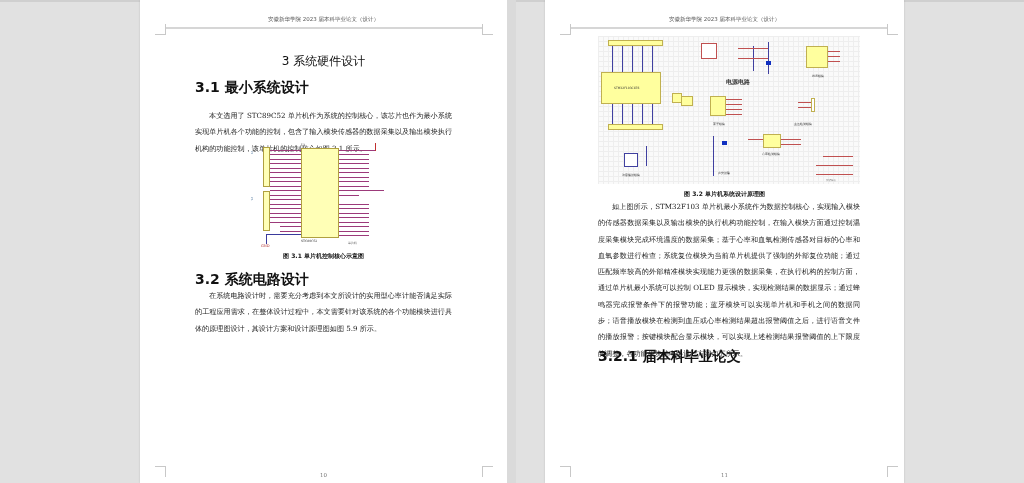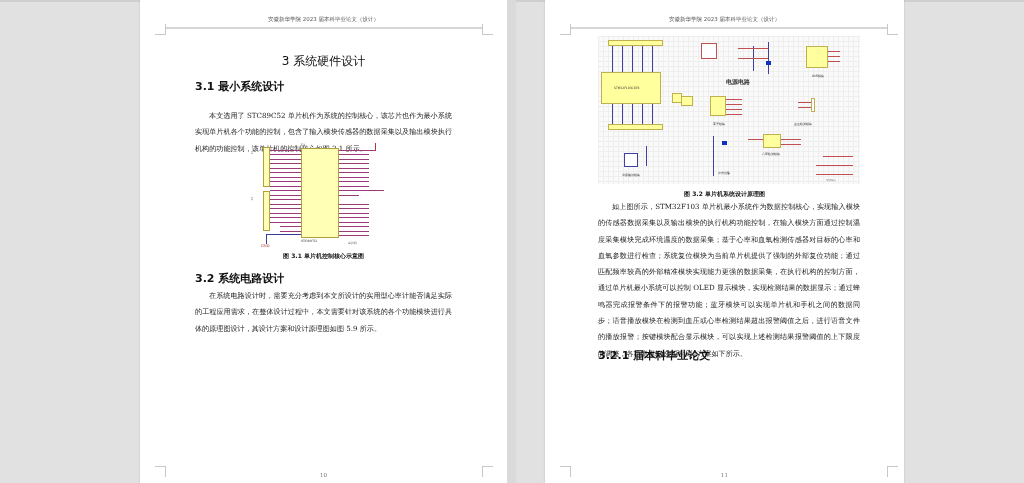--- a/index.html
+++ b/index.html
@@ -11,21 +11,21 @@
   #page-right { left: 545px; width: 359px; }
   .crop { position: absolute; width: 11px; height: 11px; border-color: #c8c8c8; border-style: solid; }
   .crop.tl { border-width: 0 1px 1px 0; }
   .crop.tr { border-width: 0 0 1px 1px; }
   .crop.bl { border-width: 1px 1px 0 0; }
   .crop.br { border-width: 1px 0 0 1px; }
   .header-text { position: absolute; top: 16px; left: 0; width: 100%; text-align: center; font-size: 5.5px; color: #555; font-family: "DejaVu Sans", sans-serif; }
   .header-rule { position: absolute; top: 27px; height: 2px; background: #d6d6d6; }
   .footer-num { position: absolute; top: 472px; left: 0; width: 100%; text-align: center; font-size: 5.5px; color: #777; }
   .chapter-title { position: absolute; top: 53px; left: 0; width: 100%; text-align: center; font-size: 12px; color: #111; font-family: "DejaVu Sans", sans-serif; }
-  .h2 { position: absolute; font-size: 11px; color: #111; font-family: "DejaVu Sans", sans-serif; font-weight: bold; }
+  .h2 { position: absolute; font-size: 14px; color: #111; font-family: "DejaVu Sans", sans-serif; font-weight: bold; }
   .para { position: absolute; font-size: 7.1px; line-height: 16.3px; color: #222; text-align: justify; }
   .caption { position: absolute; width: 100%; left: 0; text-align: center; font-size: 6px; font-weight: bold; color: #111; font-family: "DejaVu Sans", sans-serif; }
 
   
   .sch31 { position: absolute; left: 110px; top: 143px; width: 140px; height: 104px; }
   .chip { position: absolute; background: #ffffb6; border: 1px solid #b0a040; }
   .hdr { position: absolute; background: #ffffb6; border: 1px solid #b0a040; }
   .wire { position: absolute; background: #9c3a7a; height: 1px; }
   .wireb { position: absolute; background: #3a3a9c; height: 1px; }
   .vwire { position: absolute; width: 1px; background: #3a3a9c; }

